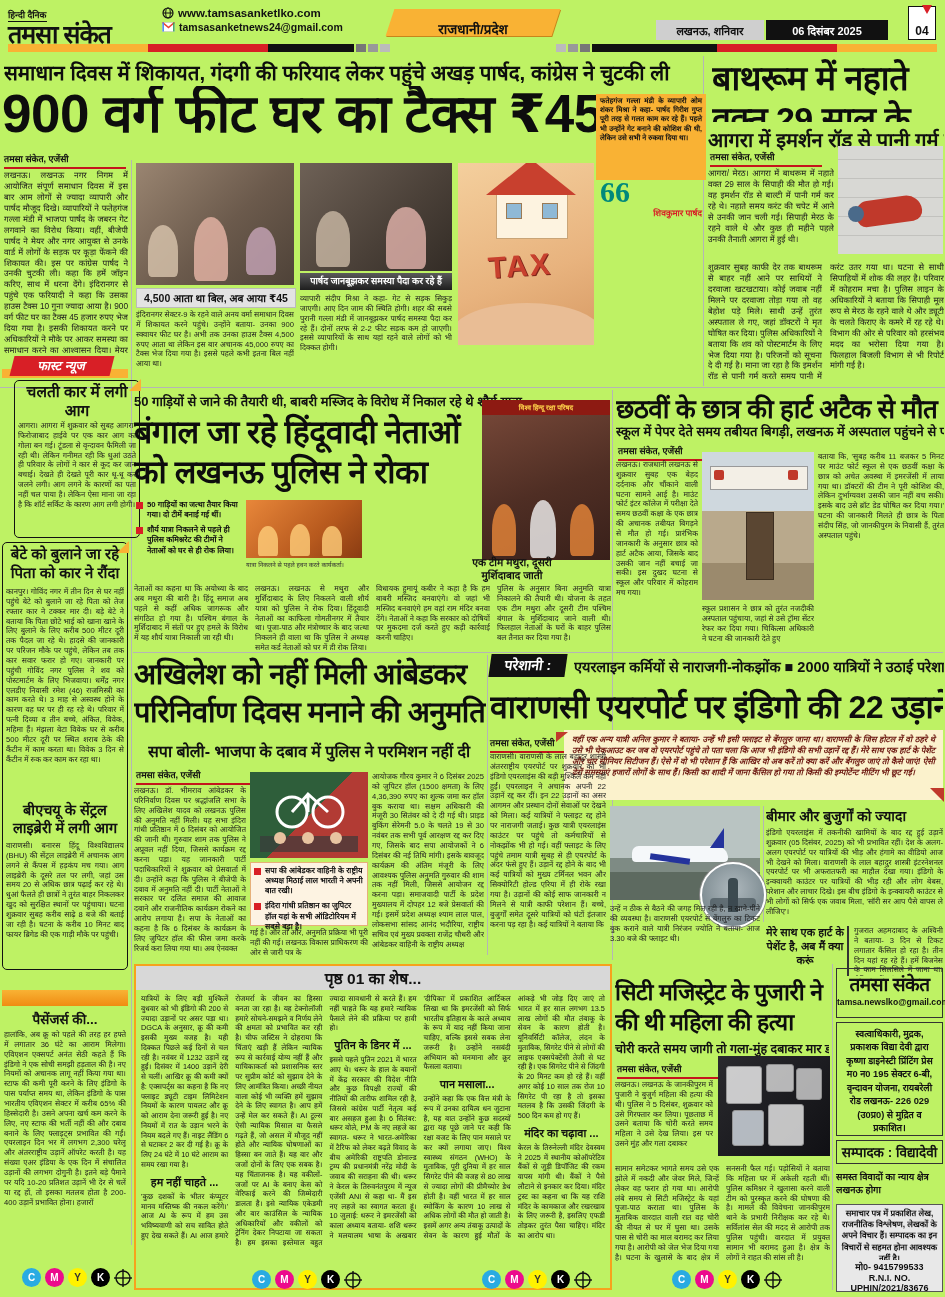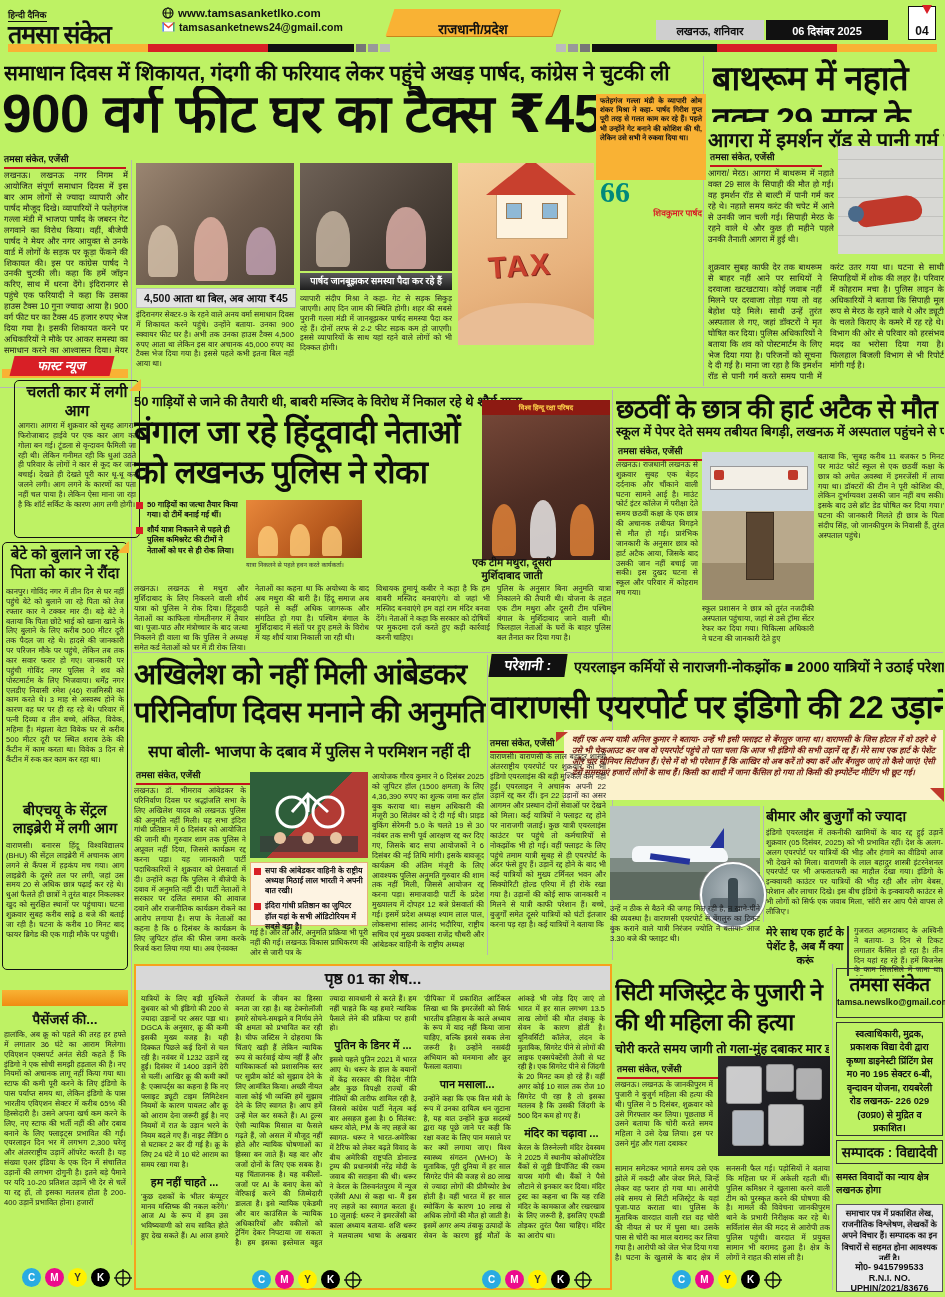--- a/index.html
+++ b/index.html
@@ -176,22 +176,22 @@
     <li>शौर्य यात्रा निकलने से पहले ही पुलिस कमिश्नरेट की टीमों ने नेताओं को घर से ही रोक लिया।</li>
   </ul>
   <div class="abs photo clip" style="left:246px;top:500px;width:116px;height:58px;background:linear-gradient(135deg,#e8873a,#b85a1e 60%,#8a3c12);">
     <div class="fig" style="left:12px;bottom:2px;width:20px;height:30px;background:#ffce7a;"></div>
     <div class="fig" style="left:44px;bottom:2px;width:20px;height:32px;background:#ffce7a;"></div>
     <div class="fig" style="left:76px;bottom:2px;width:20px;height:30px;background:#ffce7a;"></div>
   </div>
   <div class="abs clip" style="left:246px;top:560px;width:116px;height:12px;font-size:6.3px;color:#333;">यात्रा निकलने से पहले हवन करते कार्यकर्ता।</div>
   <div class="abs b clip" style="left:452px;top:556px;width:120px;height:26px;font-size:10.5px;text-align:center;line-height:1.2;">एक टीम मथुरा, दूसरी मुर्शिदाबाद जाती</div>
   <div class="abs" style="left:134px;top:584px;width:477px;height:66px;display:flex;gap:7px;">
+    <div class="body-sm clip" style="flex:1;height:66px;">नेताओं का कहना था कि अयोध्या के बाद अब मथुरा की बारी है। हिंदू समाज अब पहले से कहीं अधिक जागरूक और संगठित हो गया है। पश्चिम बंगाल के मुर्शिदाबाद में संतों पर हुए हमले के विरोध में यह शौर्य यात्रा निकाली जा रही थी।</div>
     <div class="body-sm clip" style="flex:1;height:66px;">लखनऊ। लखनऊ से मथुरा और मुर्शिदाबाद के लिए निकलने वाली शौर्य यात्रा को पुलिस ने रोक दिया। हिंदूवादी नेताओं का काफिला गोमतीनगर में तैयार था। पूजा-पाठ और मंत्रोच्चार के बाद जत्था निकलने ही वाला था कि पुलिस ने अध्यक्ष समेत कई नेताओं को घर में ही रोक लिया।</div>
-    <div class="body-sm clip" style="flex:1;height:66px;">नेताओं का कहना था कि अयोध्या के बाद अब मथुरा की बारी है। हिंदू समाज अब पहले से कहीं अधिक जागरूक और संगठित हो गया है। पश्चिम बंगाल के मुर्शिदाबाद में संतों पर हुए हमले के विरोध में यह शौर्य यात्रा निकाली जा रही थी।</div>
     <div class="body-sm clip" style="flex:1;height:66px;">विधायक हुमायूं कबीर ने कहा है कि हम बाबरी मस्जिद बनवाएंगे। वो जहां भी मस्जिद बनवाएंगे हम वहां राम मंदिर बनवा देंगे। नेताओं ने कहा कि सरकार को दोषियों पर मुकदमा दर्ज करते हुए कड़ी कार्रवाई करनी चाहिए।</div>
     <div class="body-sm clip" style="flex:1;height:66px;">पुलिस के अनुसार बिना अनुमति यात्रा निकालने की तैयारी थी। योजना के तहत एक टीम मथुरा और दूसरी टीम पश्चिम बंगाल के मुर्शिदाबाद जाने वाली थी। फिलहाल नेताओं के घरों के बाहर पुलिस बल तैनात कर दिया गया है।</div>
   </div>
 
   <div class="abs hl nowrap clip" style="left:616px;top:390px;width:328px;font-size:26px;">छठवीं के छात्र की हार्ट अटैक से मौत</div>
   <div class="abs b nowrap clip" style="left:616px;top:422px;width:328px;font-size:13px;">स्कूल में पेपर देते समय तबीयत बिगड़ी, लखनऊ में अस्पताल पहुंचने से पहले तोड़ा दम</div>
   <div class="abs byline" style="left:618px;top:444px;width:112px;">तमसा संकेत, एजेंसी</div>
   <div class="abs clip" style="left:702px;top:452px;width:112px;height:148px;background:linear-gradient(180deg,#cfd8de 0 40%,#b9a98c 40% 75%,#9b8a6d 75%);">
     <div class="abs" style="left:8px;top:14px;width:96px;height:22px;background:#f3efe6;border:1px solid #999;"></div>
     <div class="abs" style="left:12px;top:18px;width:10px;height:10px;background:#c0392b;border-radius:2px;"></div>

